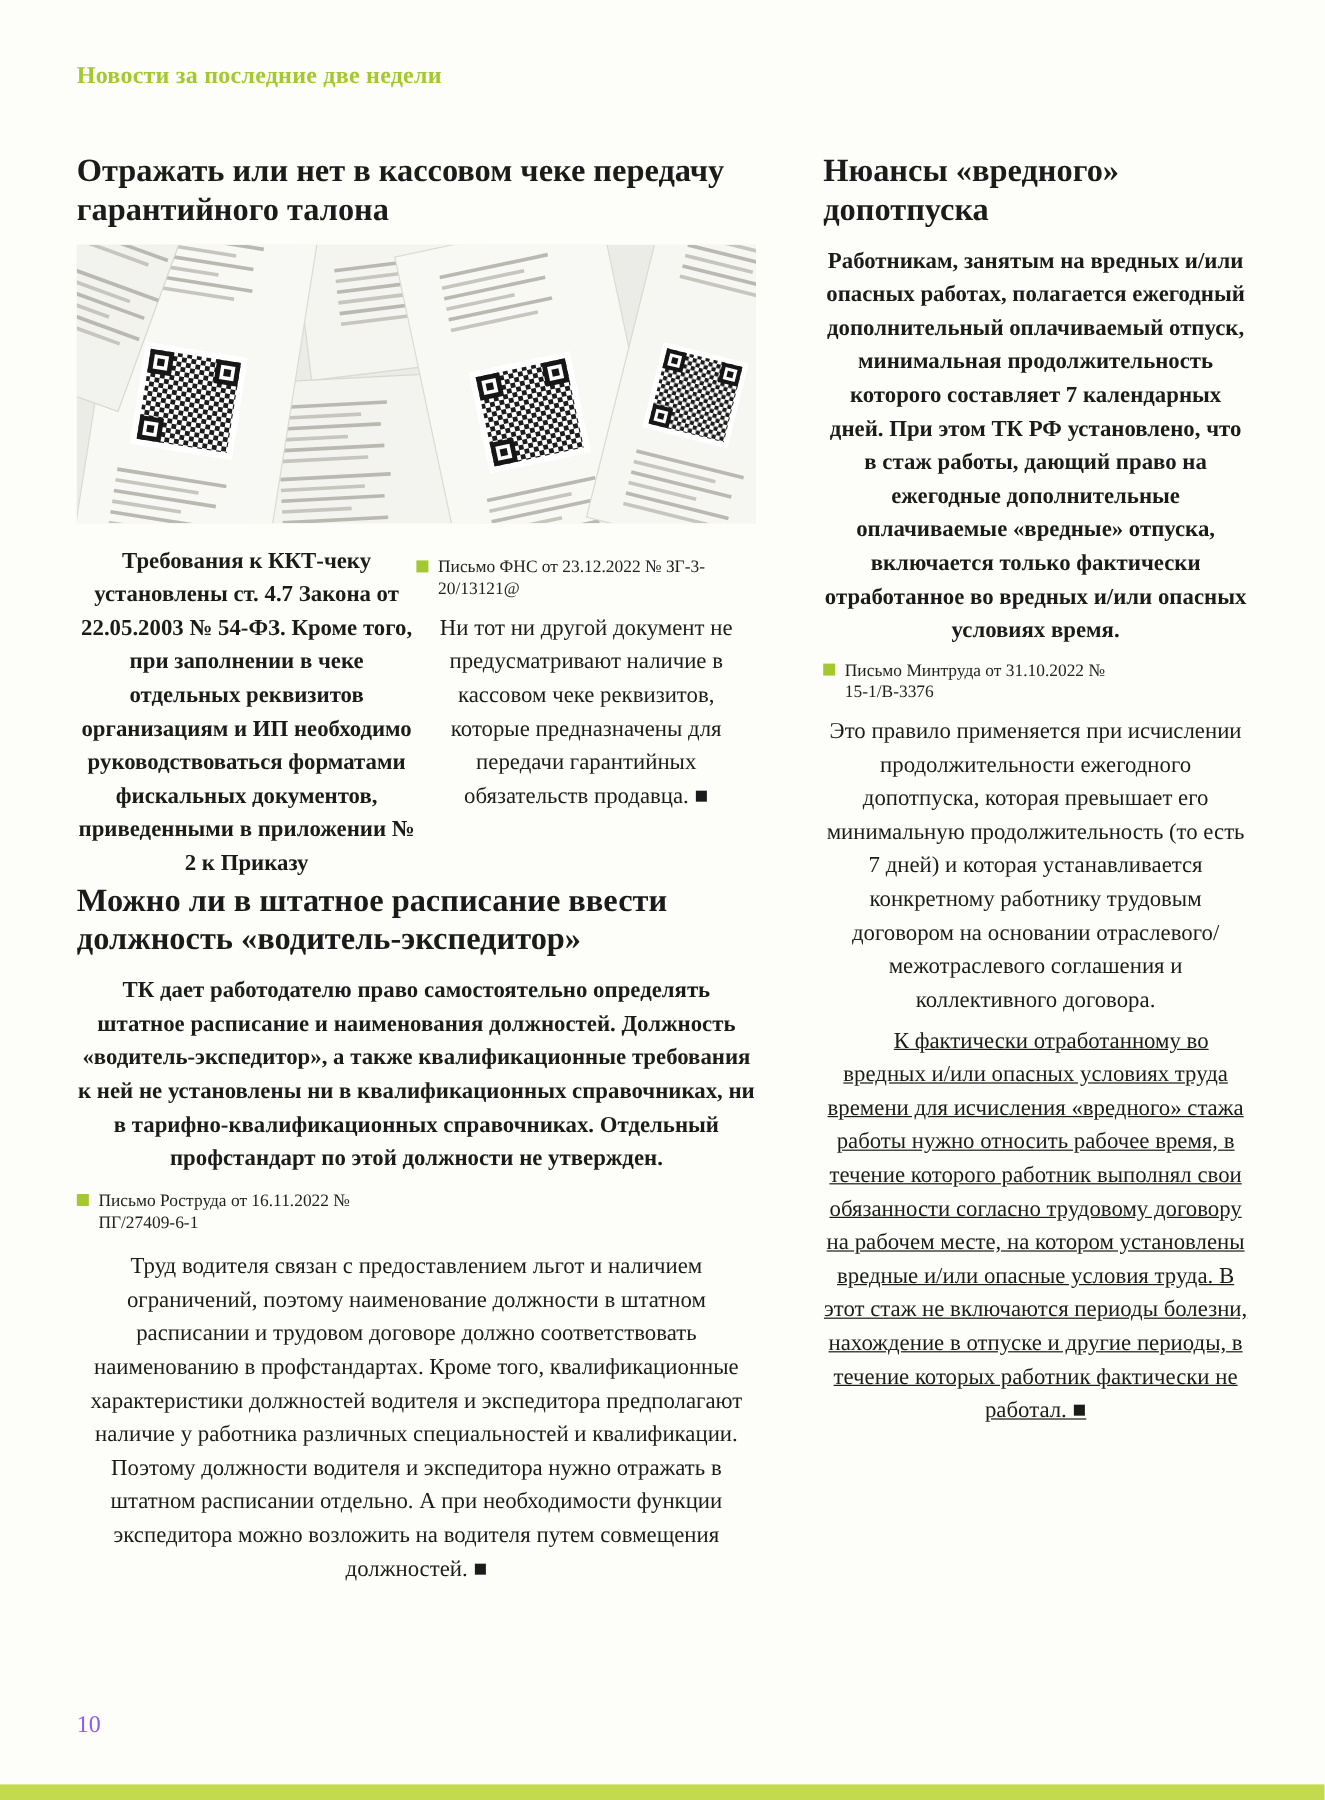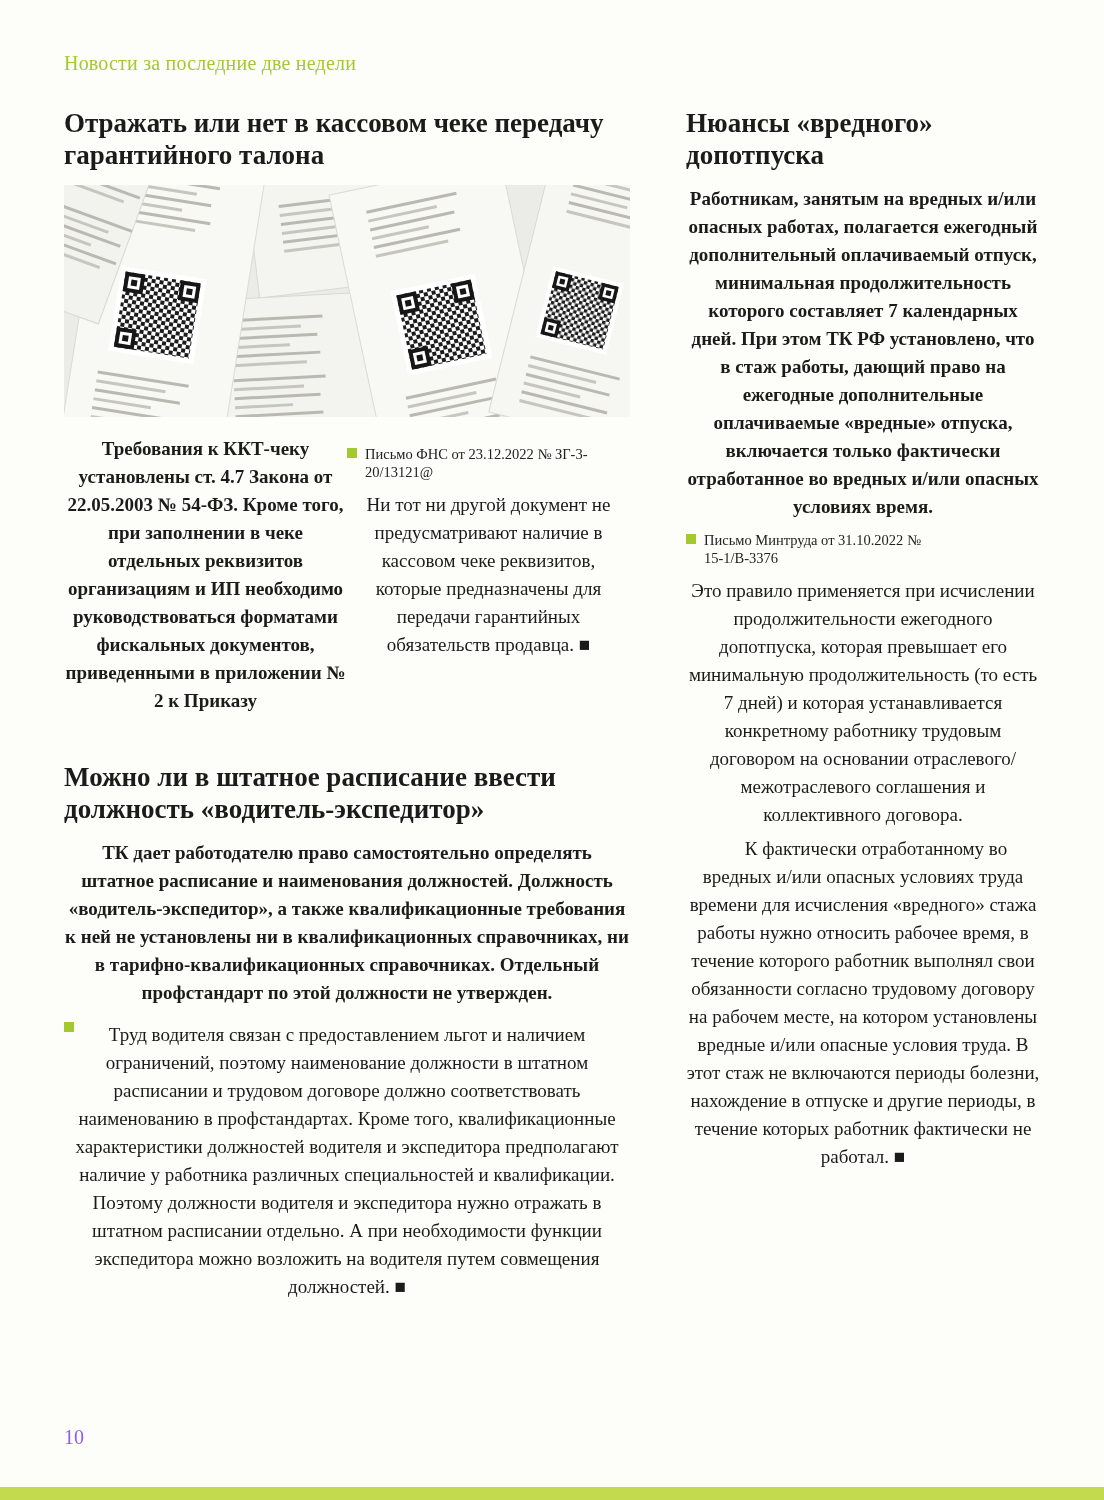--- a/index.html
+++ b/index.html
@@ -7,23 +7,23 @@
   .page {
     position:relative;
     width:1104px; height:1500px;
     background:#fdfdf9;
     font-family:"Liberation Serif","DejaVu Serif",serif;
     color:#1b1b1b;
     overflow:hidden;
   }
   .content { position:absolute; left:64px; top:52px; width:976px; }
   .kicker {
-    font-size:20px; font-weight:normal; letter-spacing:.2px;
+    font-size:20px; font-weight:bold; letter-spacing:.2px;
     color:var(--accent,#a4c930);
-    margin-bottom:32px;
+    margin-bottom:51px;
   }
   .columns { display:flex; gap:56px; align-items:flex-start; }
   .col-left { width:566px; flex:0 0 566px; }
   .col-right { width:354px; flex:0 0 354px; }
   h2.title {
     font-size:27px; line-height:32px; font-weight:bold;
     margin-bottom:14px;
   }
   .photo {
     width:566px; height:232px; margin:4px 0 18px;
@@ -35,33 +35,33 @@
   .two-col { display:grid; grid-template-columns:1fr 1fr; }
   .ref {
     position:relative; max-width:250px;
     margin:10px 0 10px; padding-left:18px;
     font-size:14.5px; line-height:18px; color:#222;
   }
   .ref .sq {
     position:absolute; left:0; top:3px;
     width:10px; height:10px; background:var(--accent,#a4c930);
   }
-  .article-2 { margin-top:46px; }
+  .article-2 { }
   .article-2 .ref { margin:12px 0 14px; }
   p.indent { text-indent:26px; }
   .pageno {
     position:absolute; left:64px; top:1426px;
     font-size:20px; color:#8b5cf6;
   }
   .bottom-bar {
     position:absolute; left:0; bottom:0;
     width:100%; height:13px;
     background:var(--bar,#c3d94e);
   }
-  .mt6 { margin-top:6px; }
+  .mt6 { margin-top:6px;text-decoration:underline; }
 </style>
 </head>
 <body>
 
 <div class="page" style="--accent: #a4c930; --bar: #c3d94e;">
   <div class="content">
 
     <div class="kicker">Новости за последние две недели</div>
 
     <div class="columns">
@@ -161,20 +161,21 @@
               <p class="body">Ни тот ни другой документ не предусматривают наличие в кассовом чеке реквизитов, которые предназначены для передачи гарантийных обязательств продавца. ■</p>
             </div>
           </div>
         </article>
 
         <article class="article-2">
           <h2 class="title">Можно ли в штатное расписание ввести должность «водитель-экспедитор»</h2>
           <p class="lead">ТК дает работодателю право самостоятельно определять штатное расписание и наименования должностей. Должность «водитель-экспедитор», а также квалификационные требования к ней не установлены ни в квалификационных справочниках, ни в тарифно-квалификационных справочниках. Отдельный профстандарт по этой должности не утвержден.</p>
           <div class="ref">
             <span class="sq"></span>
+            <span>Письмо Роструда от 16.11.2022 № ПГ/27409-6-1</span>
           </div>
           <p class="body">Труд водителя связан с предоставлением льгот и наличием ограничений, поэтому наименование должности в штатном расписании и трудовом договоре должно соответствовать наименованию в профстандартах. Кроме того, квалификационные характеристики должностей водителя и экспедитора предполагают наличие у работника различных специальностей и квалификации. Поэтому должности водителя и экспедитора нужно отражать в штатном расписании отдельно. А при необходимости функции экспедитора можно возложить на водителя путем совмещения должностей. ■</p>
         </article>
 
       </div>
 
       <div class="col-right">
         <article>
           <h2 class="title">Нюансы «вредного» допотпуска</h2>
           <p class="lead">Работникам, занятым на вредных и/или опасных работах, полагается ежегодный дополнительный оплачиваемый отпуск, минимальная продолжительность которого составляет 7 календарных дней. При этом ТК РФ установлено, что в стаж работы, дающий право на ежегодные дополнительные оплачиваемые «вредные» отпуска, включается только фактически отработанное во вредных и/или опасных условиях время.</p>

